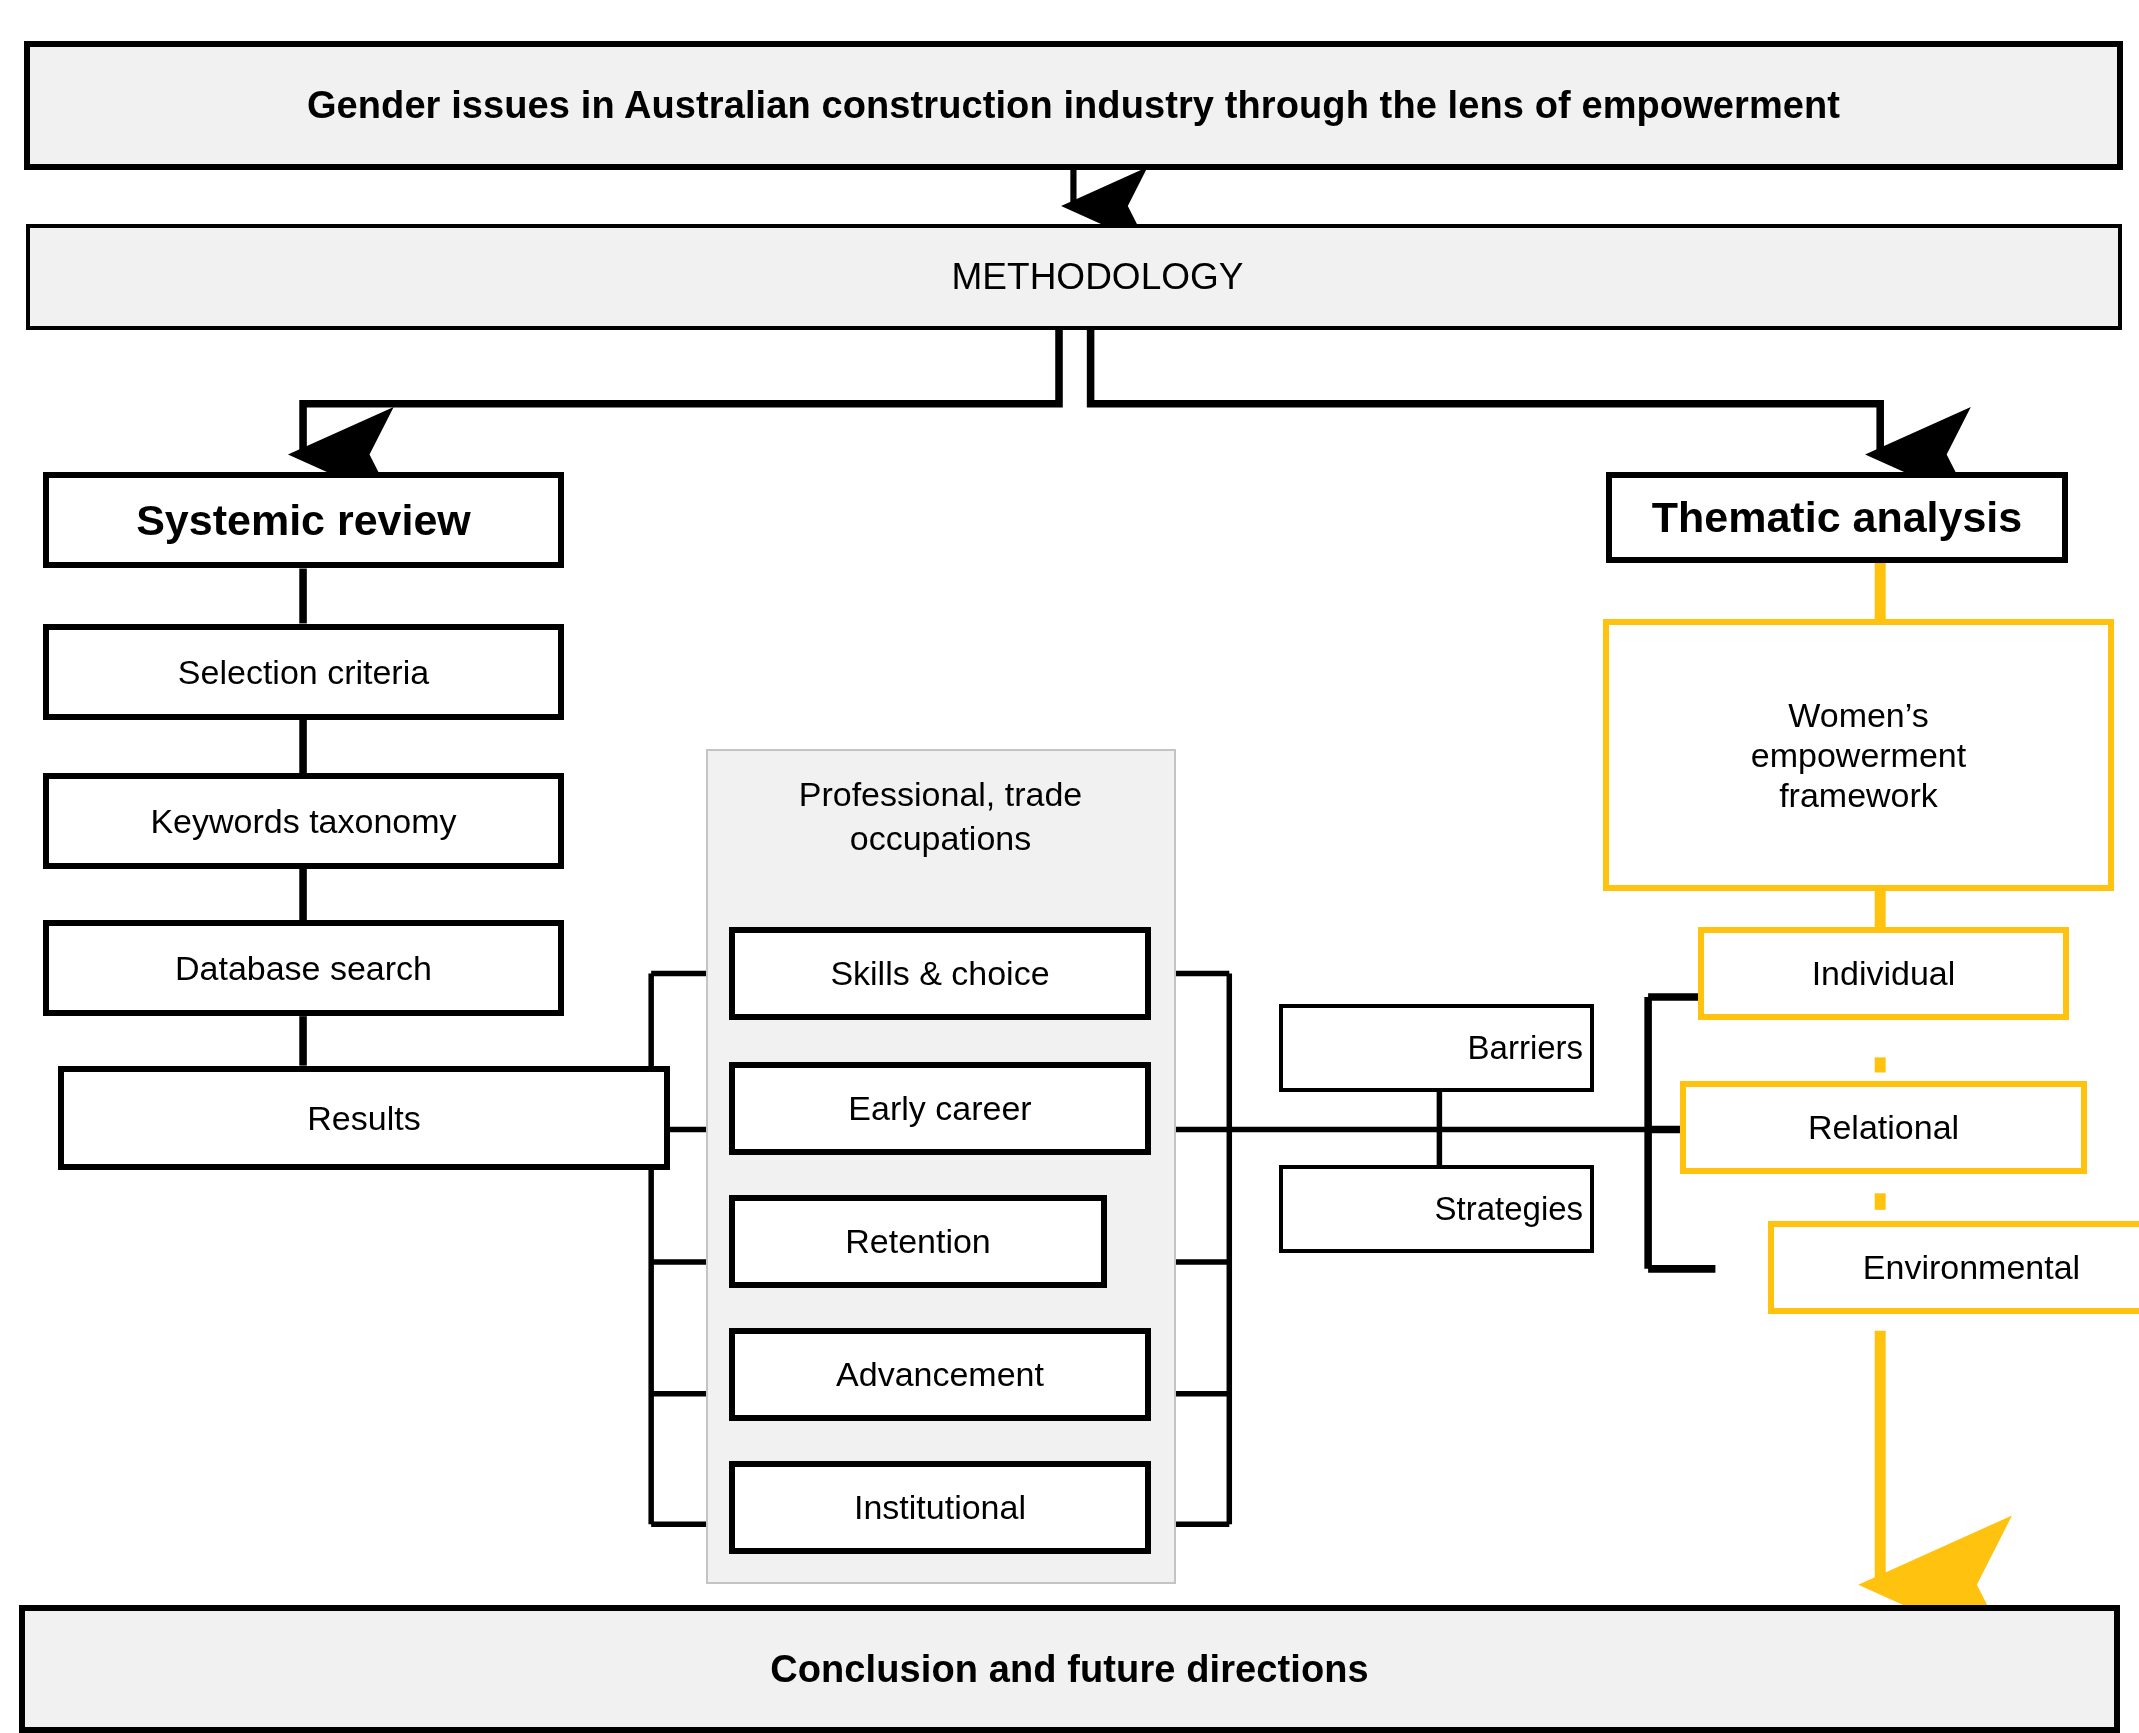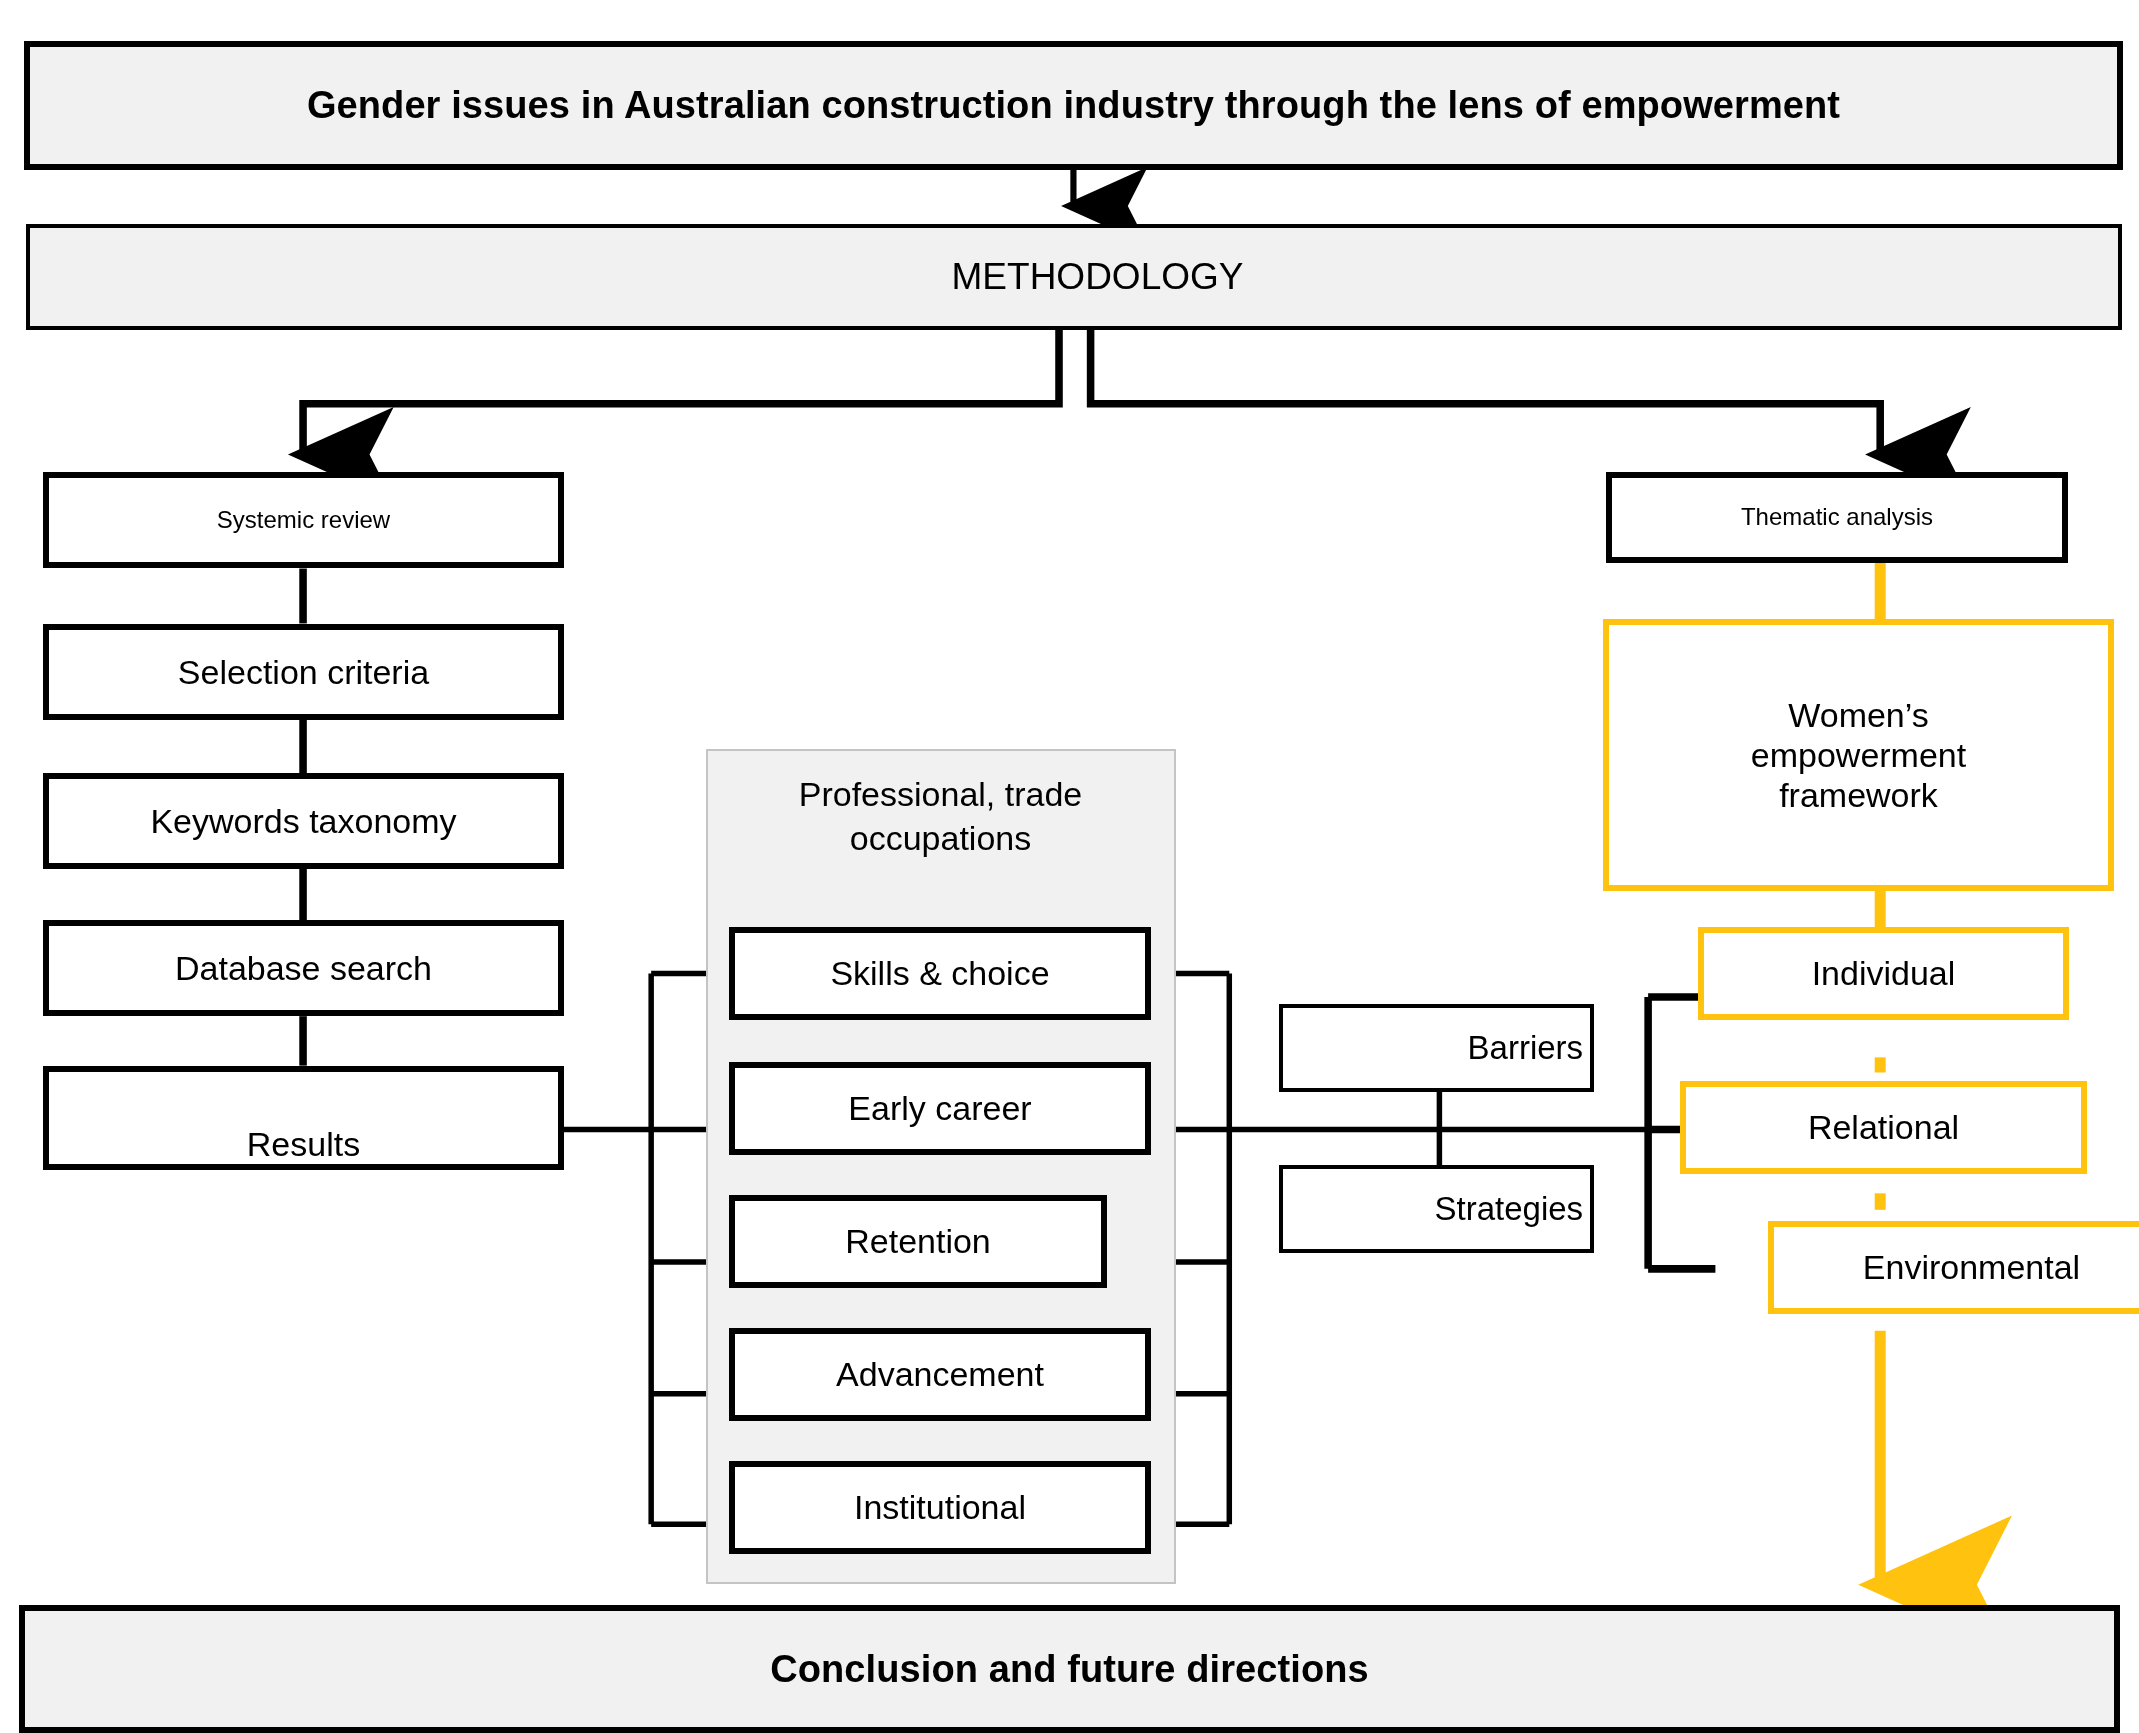--- a/index.html
+++ b/index.html
@@ -57,22 +57,22 @@
     font-size: 37px;
     padding-left: 47px;
   }
   
   .box-black {
     border: 6.2px solid #000000;
     font-size: 34px;
   }
   .box-black-bold {
     border: 6.2px solid #000000;
-    font-size: 24px;
-    font-weight: normal;
+    font-size: 43px;
+    font-weight: bold;
     align-items: center;
   }
   .box-black-thin {
     border: 4.8px solid #000000;
     font-size: 33px;
     justify-content: flex-end;
   }
   
   .box-yellow {
     border: 6.2px solid #ffc20e;
@@ -186,21 +186,21 @@
   </div>
 
   <div class="node box-black" style="left:43px; top:773px; width:521px; height:96px;">
     <span class="node-text">Keywords taxonomy</span>
   </div>
 
   <div class="node box-black" style="left:43px; top:920px; width:521px; height:96px;">
     <span class="node-text">Database search</span>
   </div>
 
-  <div class="node box-black" style="left:43px; top:1066px; width:521px; height:104px;align-items:flex-end;">
+  <div class="node box-black" style="left:58px; top:1066px; width:612px; height:104px;">
     <span class="node-text">Results</span>
   </div>
 
   <div class="group-panel" style="left:706px; top:749px; width:470px; height:835px;"></div>
 
   <div class="group-title" style="left:714px; top:773px; width:453px;">Professional, trade
 occupations</div>
 
   <div class="node box-black" style="left:729px; top:927px; width:422px; height:93px;">
     <span class="node-text">Skills &amp; choice</span>

